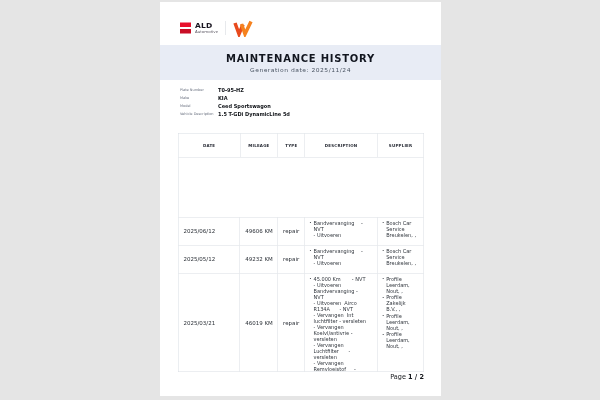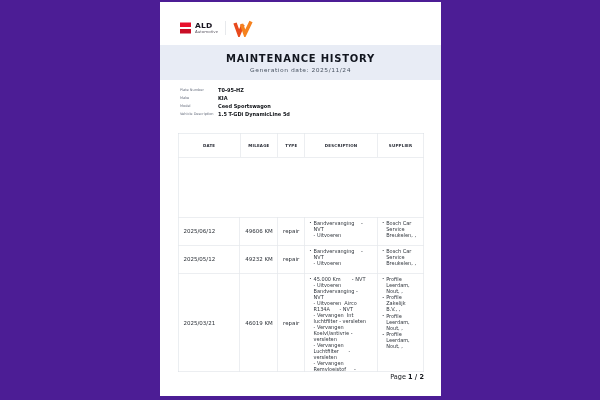--- a/index.html
+++ b/index.html
@@ -1,16 +1,16 @@
 <!DOCTYPE html>
 <html><head>
 <meta charset="utf-8">
 <style>
   html,body{margin:0;padding:0;background:#000;}
-  .stage{position:relative;width:600px;height:400px;background:#4c1d95;overflow:hidden;
+  .stage{position:relative;width:600px;height:400px;background:#e5e5e5;overflow:hidden;
          font-family:"DejaVu Sans",sans-serif;}
   .page-holder{position:absolute;left:160px;top:2px;width:281px;height:394px;}
   .page{width:562px;height:788px;background:#ffffff;position:relative;
         transform:scale(0.5);transform-origin:0 0;}
 
   
   .logo-row{position:absolute;left:40px;top:34px;display:flex;align-items:center;}
   .ald-square{width:22px;height:22px;flex:none;
       background:linear-gradient(#e8112d 0 42%, #ffffff 42% 58%, #c90e26 58% 100%);}
   .ald-text{margin-left:8px;}

